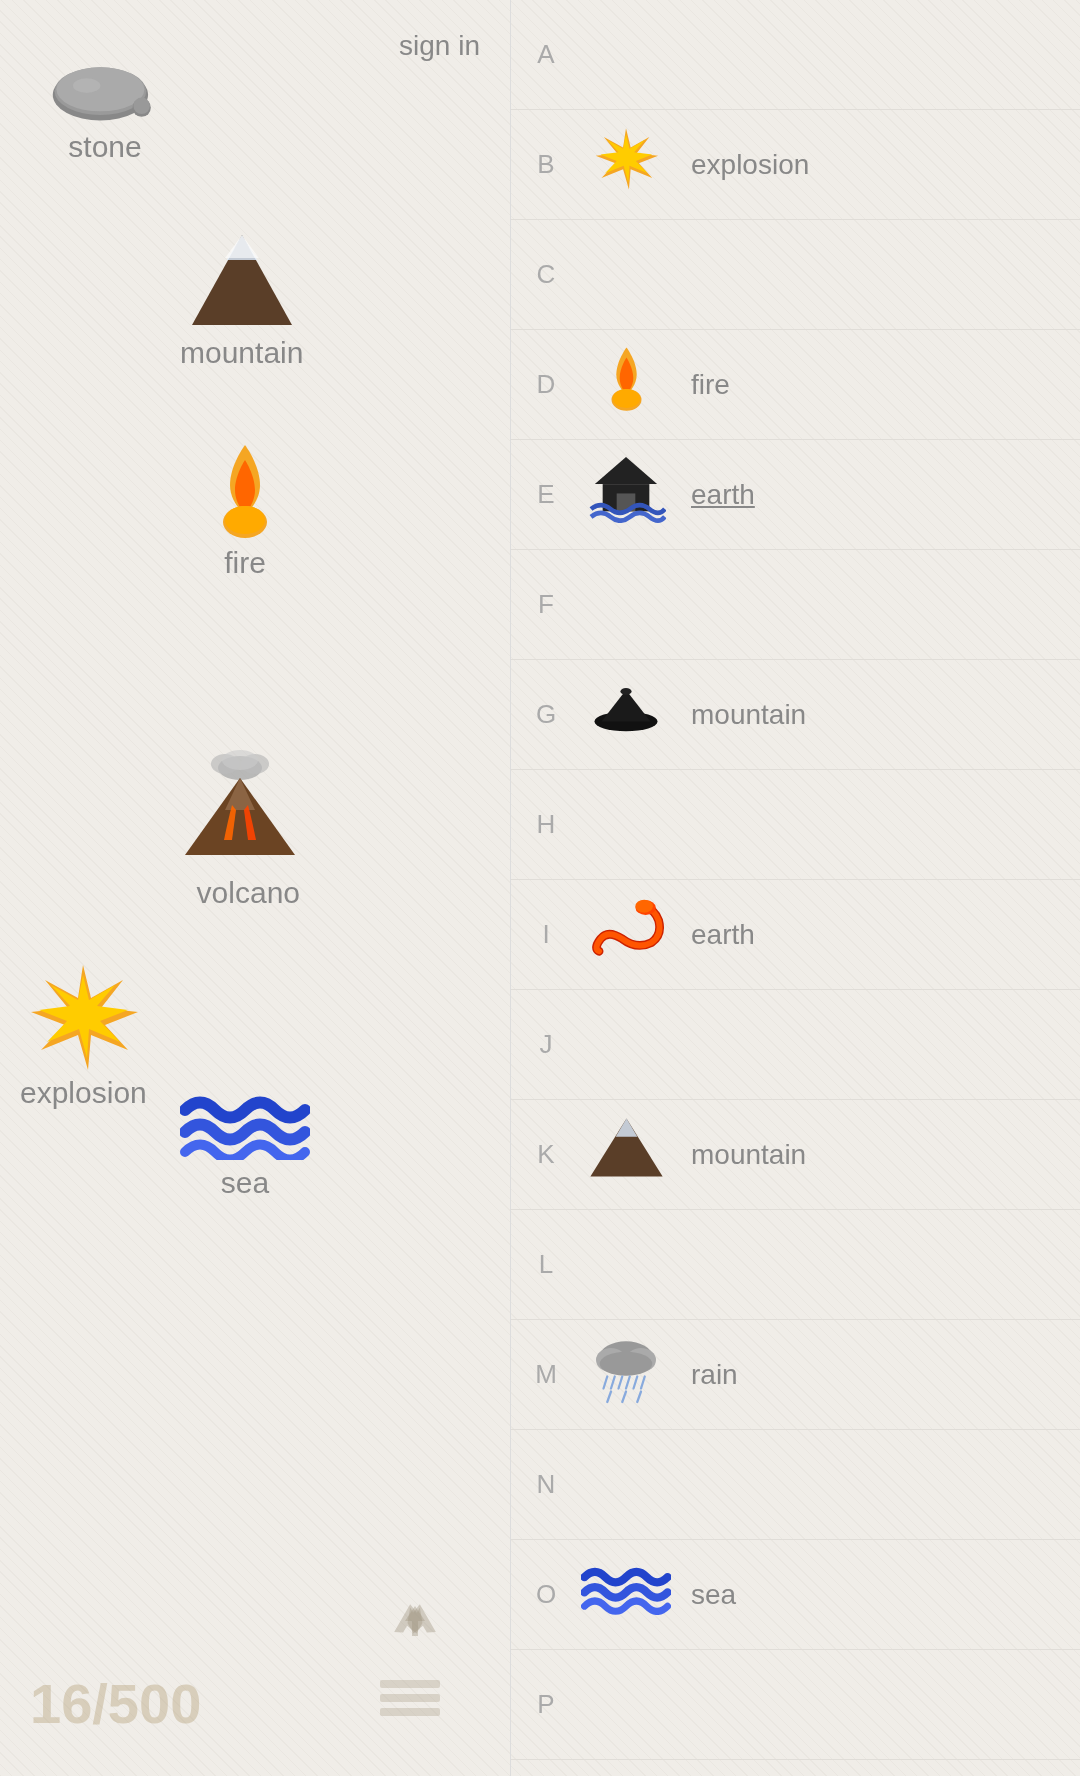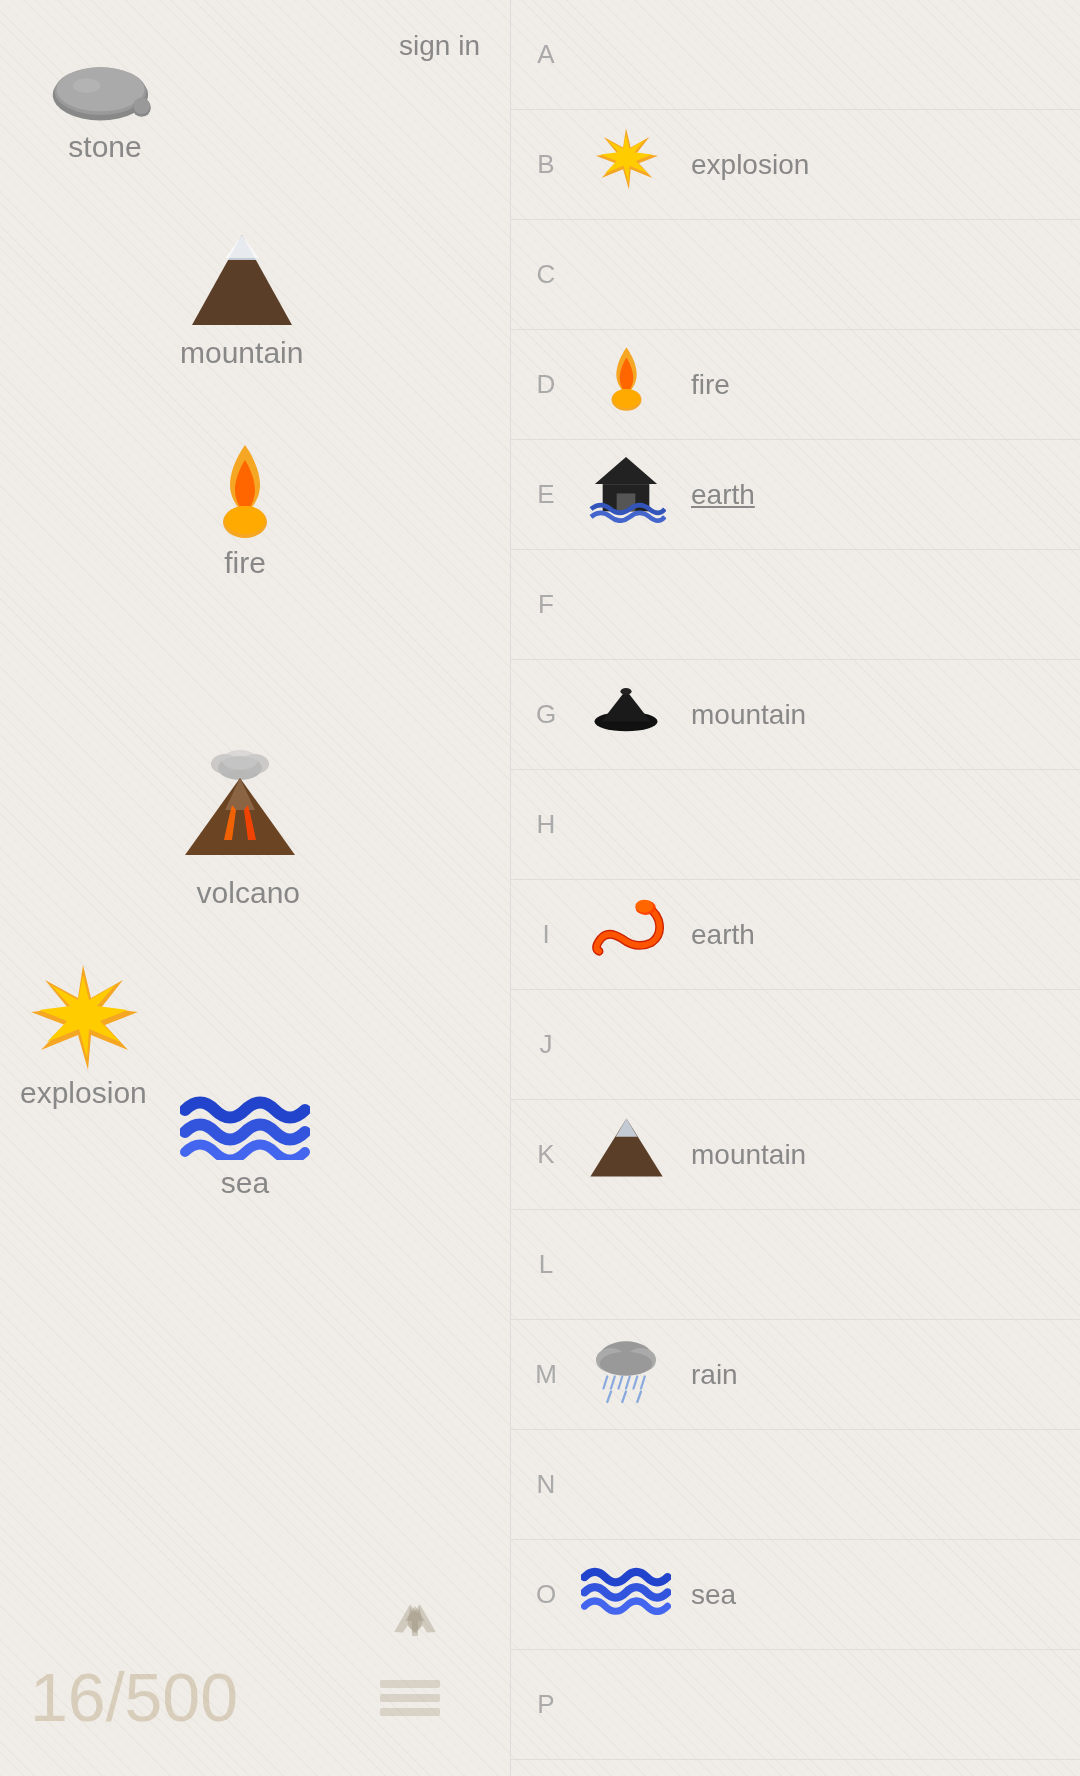--- a/index.html
+++ b/index.html
@@ -95,23 +95,23 @@
 
     .row-label.underline {
       text-decoration: underline;
     }
 
     
     .counter {
       position: absolute;
       bottom: 40px;
       left: 30px;
-      font-size: 68px;
+      font-size: 56px;
       color: rgba(180,160,120,0.4);
-      font-weight: normal;
+      font-weight: bold;
     }
 
     
     .menu-icon {
       position: absolute;
       bottom: 40px;
       right: 30px;
     }
 
     .menu-lines {

